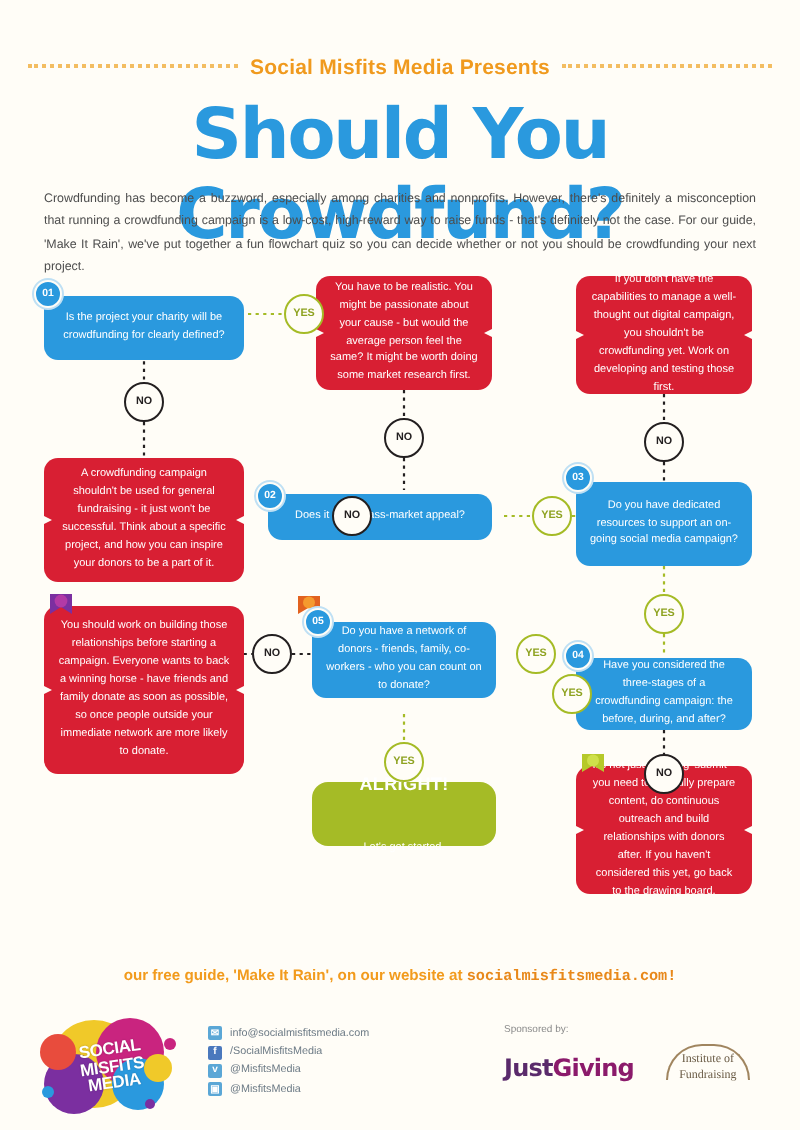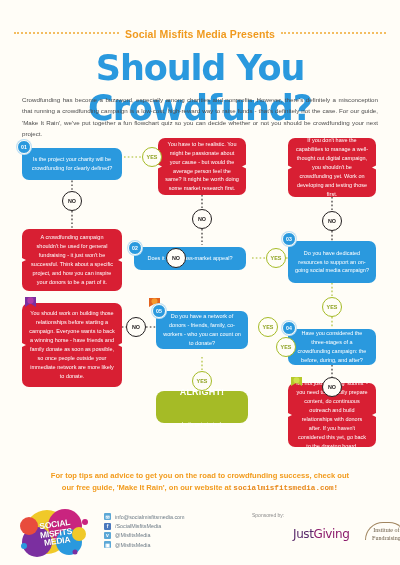--- a/index.html
+++ b/index.html
@@ -135,24 +135,23 @@
   .sicon.mail { background: #5ba7d6; }
   .sicon.fb   { background: #4a78bd; }
   .sicon.tw   { background: #5ba7d6; }
   .sicon.ig   { background: #5ba7d6; }
   .stext { font-size: 5.4px; color: #6d7b86; }
 
   .sponsor { position: absolute; left: 252px; top: 8px; width: 140px; }
   .sponsor-label { font-size: 5px; color: #8b8b8b; margin-bottom: 4px; }
   .sponsor-logos { display: flex; align-items: center; gap: 10px; }
   .justgiving {
-    font-size: 12px; font-weight: normal; color: #5a2a6b;
+    font-size: 12px; font-weight: bold; color: #5a2a6b;
     letter-spacing: -.4px;
     font-family: "DejaVu Sans", sans-serif;
-    margin-left: 41px;
   }
   .justgiving .g { color: #8b1a6b; }
   .iof { position: relative; width: 54px; height: 24px; }
   .iof-arc {
     position: absolute; top: 0; left: 6px; width: 42px; height: 18px;
     border: 1.4px solid #a0855f; border-bottom: none;
     border-radius: 21px 21px 0 0;
   }
   .iof-txt {
     position: absolute; top: 5px; left: 0; width: 54px;
@@ -265,21 +264,21 @@
     </div>
 
     <svg class="pin" style="left:290px; top:243px;" viewBox="0 0 13 15">
       <path d="M1 1 H12 V10 L6.5 6.8 L1 10 Z" fill="#b6c92a"></path>
       <circle cx="6.5" cy="4.2" r="3" fill="#cfe04a"></circle>
     </svg>
     <div class="box a" style="left:288px; top:250px; width:88px; height:64px;">It's not just pressing 'submit' - you need to carefully prepare content, do continuous outreach and build relationships with donors after. If you haven't considered this yet, go back to the drawing board.</div>
   </div>
 
   <div class="cta">
-    <span>For top tips and advice to get you on the road to crowdfunding success, check out</span><br>
+    <br>
     <span>our free guide, 'Make It Rain', on our website at </span><span class="emph">socialmisfitsmedia.com!</span>
   </div>
 
   <div class="footer">
 
     <div class="logo">
       <svg viewBox="0 0 78 50" style="position:absolute;inset:0;">
         <circle cx="30" cy="24" r="22" fill="#f0c929"></circle>
         <circle cx="48" cy="18" r="17" fill="#c9247f"></circle>
         <circle cx="20" cy="34" r="15" fill="#7b2fa0"></circle>

